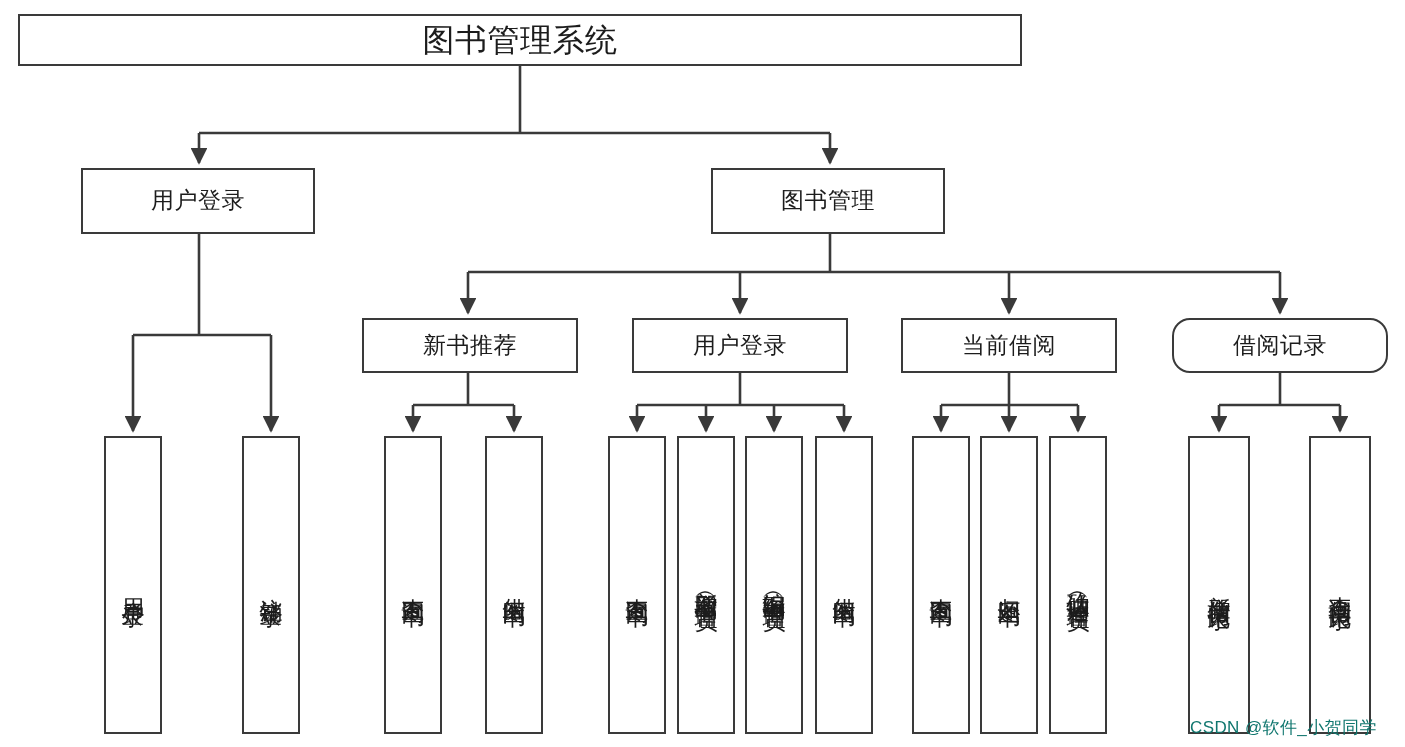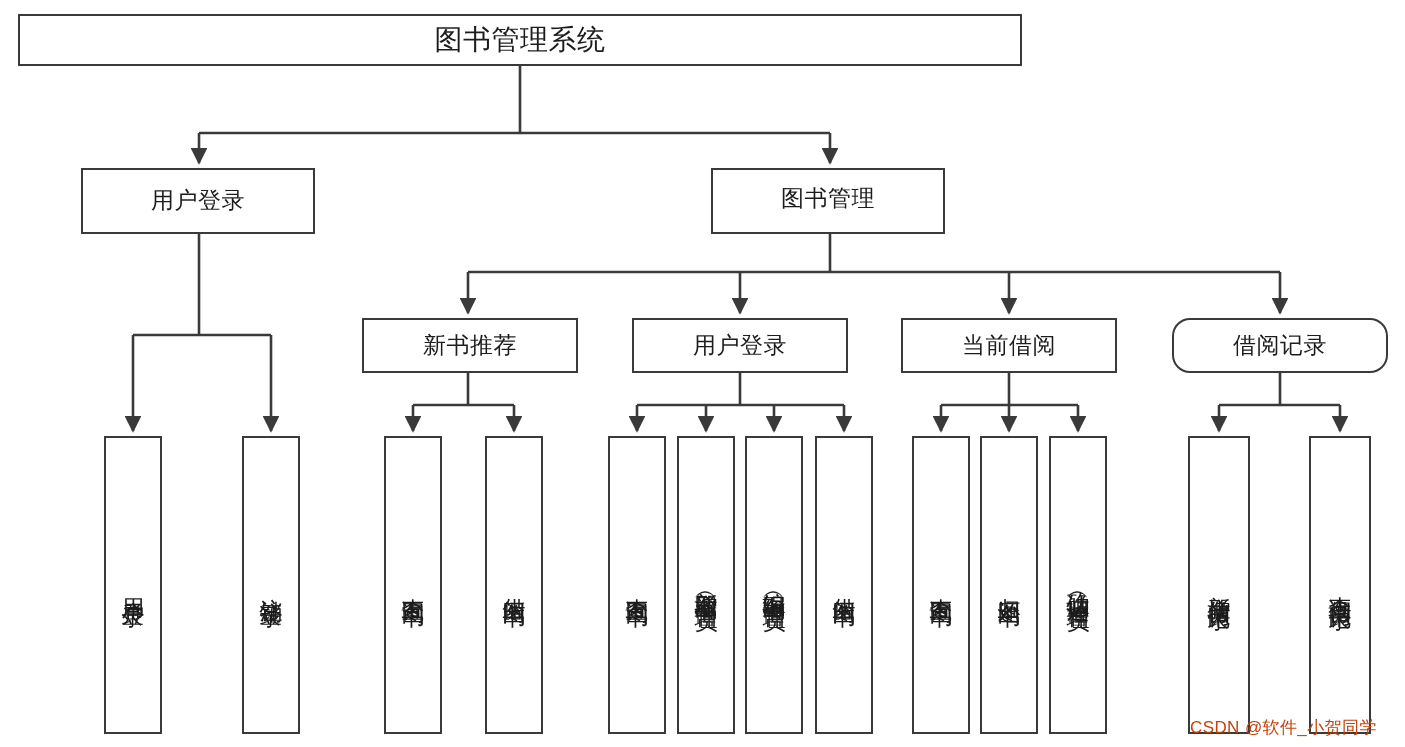--- a/index.html
+++ b/index.html
@@ -40,38 +40,38 @@
     display: block;
     text-align: center;
     line-height: 1.02;
     letter-spacing: 0.5px;
   }
   
   .h-node .node-label {
     writing-mode: horizontal-tb;
     font-size: 23px;
   }
-  .node.root .node-label { font-size: 28px; }
+  .node.root .node-label { font-size: 32px; }
   
   .v-node {
     align-items: center;
     justify-content: center;
     padding: 6px 0;
   }
   .v-node .node-label {
     writing-mode: vertical-rl;
     text-orientation: upright;
     font-size: 23px;
     line-height: 1.18;
     letter-spacing: 2.5px;
     white-space: nowrap;
   }
   .watermark {
     position: absolute;
-    color: #c2410c;
+    color: #0f766e;
     font-size: 17px;
     white-space: nowrap;
     letter-spacing: 0.4px;
   }
 </style>
 </head>
 <body>
 
 <div id="canvas">
 
@@ -126,21 +126,21 @@
     </g>
   </svg>
 
   <div class="node h-node root" style="left:18px; top:14px; width:1004px; height:52px;">
     <span class="node-label">图书管理系统</span>
   </div>
 
   <div class="node h-node" style="left:81px; top:168px; width:234px; height:66px;">
     <span class="node-label">用户登录</span>
   </div>
-  <div class="node h-node" style="left:711px; top:168px; width:234px; height:66px;font-family:Liberation Mono, monospace;">
+  <div class="node h-node" style="left:711px; top:168px; width:234px; height:66px;">
     <span class="node-label">图书管理</span>
   </div>
 
   <div class="node h-node" style="left:362px; top:318px; width:216px; height:55px;">
     <span class="node-label">新书推荐</span>
   </div>
   <div class="node h-node" style="left:632px; top:318px; width:216px; height:55px;">
     <span class="node-label">用户登录</span>
   </div>
   <div class="node h-node" style="left:901px; top:318px; width:216px; height:55px;">

